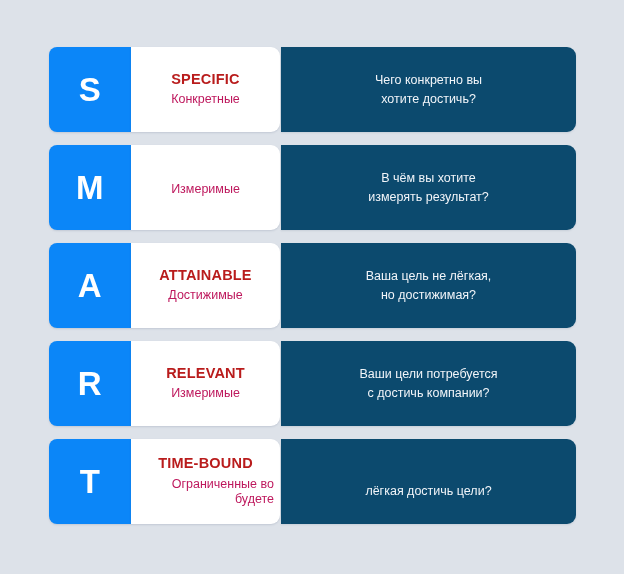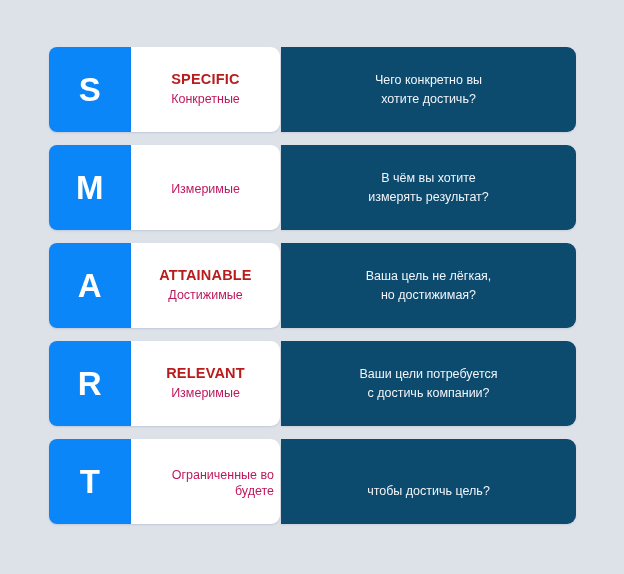--- a/index.html
+++ b/index.html
@@ -164,23 +164,24 @@
         <span>с достичь компании?</span>
       </div>
     </div>
   </div>
 
   <div class="smart-row">
     <div class="letter-tile">
       <span class="glyph">T</span>
     </div>
     <div class="term-card">
+      <div class="term-title">TIME-BOUND</div>
       <div class="term-sub">Ограниченные во будете</div>
     </div>
     <div class="question-panel">
       <div class="question-text">
         <br>
-        <span>чтобы достичь цель?</span>
+        <span>лёгкая достичь цели?</span>
       </div>
     </div>
   </div>
 
 </div>
 
 </body></html>

